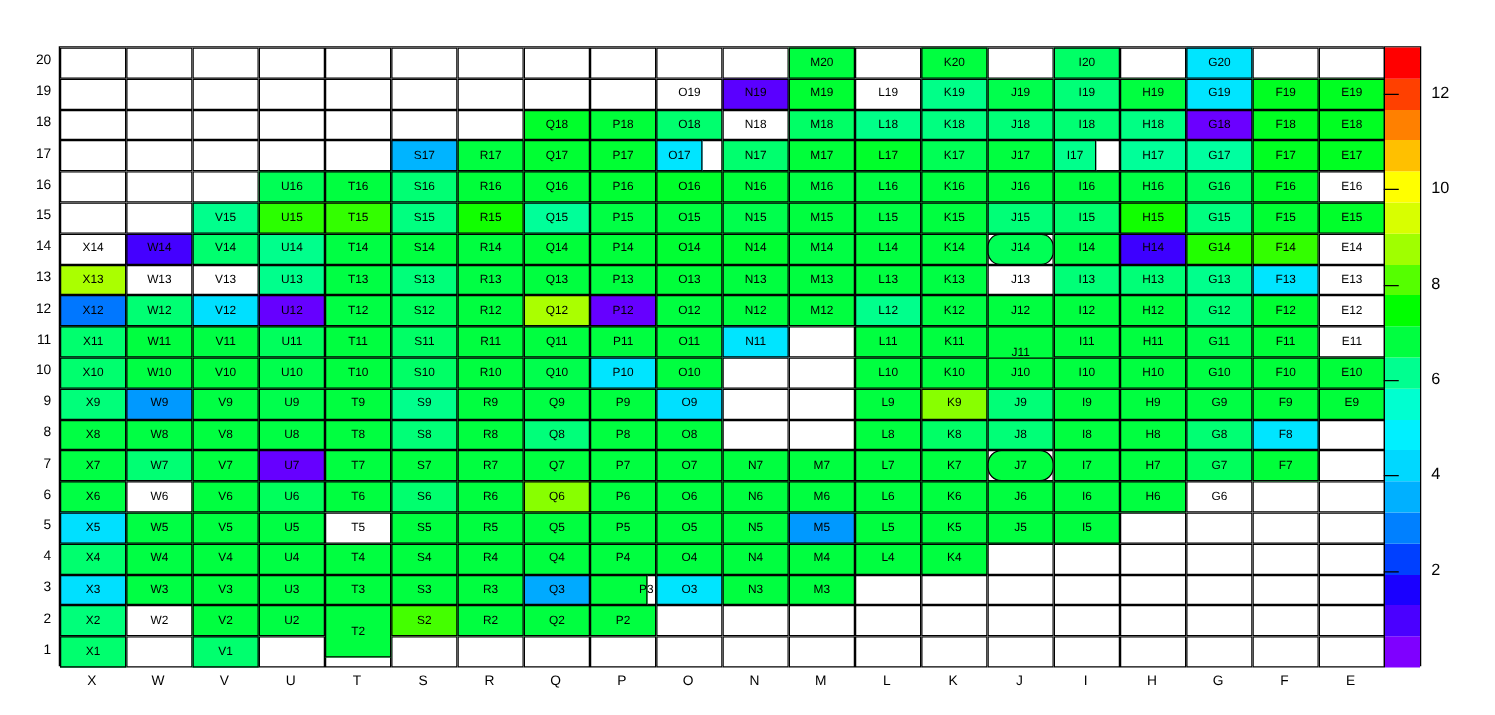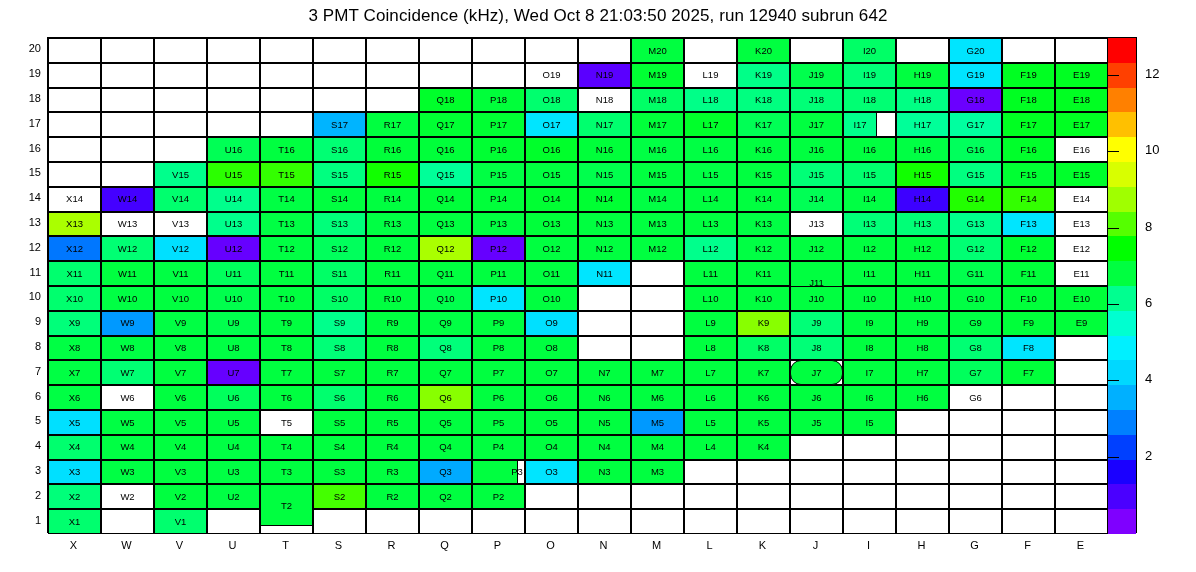--- a/index.html
+++ b/index.html
@@ -43,21 +43,20 @@
   }
   .cbtlabel{
     position:absolute;left:1145px;font-size:13px;
   }
 </style>
 </head>
 <body>
 
 <div id="root">
 
-  <div id="title">3 PMT Coincidence (kHz), Wed Oct  8 21:03:50 2025, run 12940 subrun 642</div>
 
   <div id="plot" style="width: 1060px; height: 496px;">
       <div class="cell" style="left: 0px; top: 471.2px; width: 53px; height: 24.8px; background: rgb(255, 255, 255);"></div>
       <div class="cell" style="left: 53px; top: 471.2px; width: 53px; height: 24.8px; background: rgb(255, 255, 255);"></div>
       <div class="cell" style="left: 106px; top: 471.2px; width: 53px; height: 24.8px; background: rgb(255, 255, 255);"></div>
       <div class="cell" style="left: 159px; top: 471.2px; width: 53px; height: 24.8px; background: rgb(255, 255, 255);"></div>
       <div class="cell" style="left: 212px; top: 471.2px; width: 53px; height: 24.8px; background: rgb(255, 255, 255);"></div>
       <div class="cell" style="left: 265px; top: 471.2px; width: 53px; height: 24.8px; background: rgb(255, 255, 255);"></div>
       <div class="cell" style="left: 318px; top: 471.2px; width: 53px; height: 24.8px; background: rgb(255, 255, 255);"></div>
       <div class="cell" style="left: 371px; top: 471.2px; width: 53px; height: 24.8px; background: rgb(255, 255, 255);"></div>
@@ -478,21 +477,21 @@
       <div class="cell" style="left: 742px; top: 49.6px; width: 53px; height: 24.8px; background: rgb(0, 255, 119);">J18</div>
       <div class="cell" style="left: 795px; top: 49.6px; width: 53px; height: 24.8px; background: rgb(0, 255, 115);">I18</div>
       <div class="cell" style="left: 848px; top: 49.6px; width: 53px; height: 24.8px; background: rgb(0, 255, 132);">H18</div>
       <div class="cell" style="left: 901px; top: 49.6px; width: 53px; height: 24.8px; background: rgb(107, 0, 255);">G18</div>
       <div class="cell" style="left: 954px; top: 49.6px; width: 53px; height: 24.8px; background: rgb(0, 255, 34);">F18</div>
       <div class="cell" style="left: 1007px; top: 49.6px; width: 53px; height: 24.8px; background: rgb(0, 255, 34);">E18</div>
       <div class="cell" style="left: 265px; top: 74.4px; width: 53px; height: 24.8px; background: rgb(0, 180, 255);">S17</div>
       <div class="cell" style="left: 318px; top: 74.4px; width: 53px; height: 24.8px; background: rgb(0, 255, 64);">R17</div>
       <div class="cell" style="left: 371px; top: 74.4px; width: 53px; height: 24.8px; background: rgb(0, 255, 51);">Q17</div>
       <div class="cell" style="left: 424px; top: 74.4px; width: 53px; height: 24.8px; background: rgb(0, 255, 51);">P17</div>
-      <div class="cell" style="left: 477px; top: 74.4px; width: 53px; height: 24.8px; background: rgb(0, 229, 255);">O17</div>
+      <div class="cell" style="left: 477px; top: 74.4px; width: 37px; height: 24.8px; background: rgb(0, 229, 255);">O17</div>
       <div class="cell" style="left: 530px; top: 74.4px; width: 53px; height: 24.8px; background: rgb(0, 255, 110);">N17</div>
       <div class="cell" style="left: 583px; top: 74.4px; width: 53px; height: 24.8px; background: rgb(0, 255, 58);">M17</div>
       <div class="cell" style="left: 636px; top: 74.4px; width: 53px; height: 24.8px; background: rgb(0, 255, 43);">L17</div>
       <div class="cell" style="left: 689px; top: 74.4px; width: 53px; height: 24.8px; background: rgb(0, 255, 85);">K17</div>
       <div class="cell" style="left: 742px; top: 74.4px; width: 53px; height: 24.8px; background: rgb(0, 255, 64);">J17</div>
       <div class="cell" style="left: 795px; top: 74.4px; width: 34px; height: 24.8px; background: rgb(0, 255, 140);">I17</div>
       <div class="cell" style="left: 848px; top: 74.4px; width: 53px; height: 24.8px; background: rgb(0, 255, 153);">H17</div>
       <div class="cell" style="left: 901px; top: 74.4px; width: 53px; height: 24.8px; background: rgb(0, 255, 160);">G17</div>
       <div class="cell" style="left: 954px; top: 74.4px; width: 53px; height: 24.8px; background: rgb(0, 255, 34);">F17</div>
       <div class="cell" style="left: 1007px; top: 74.4px; width: 53px; height: 24.8px; background: rgb(0, 255, 34);">E17</div>
@@ -538,21 +537,21 @@
       <div class="cell" style="left: 212px; top: 148.8px; width: 53px; height: 24.8px; background: rgb(0, 255, 68);">T14</div>
       <div class="cell" style="left: 265px; top: 148.8px; width: 53px; height: 24.8px; background: rgb(0, 255, 64);">S14</div>
       <div class="cell" style="left: 318px; top: 148.8px; width: 53px; height: 24.8px; background: rgb(0, 255, 64);">R14</div>
       <div class="cell" style="left: 371px; top: 148.8px; width: 53px; height: 24.8px; background: rgb(0, 255, 58);">Q14</div>
       <div class="cell" style="left: 424px; top: 148.8px; width: 53px; height: 24.8px; background: rgb(0, 255, 58);">P14</div>
       <div class="cell" style="left: 477px; top: 148.8px; width: 53px; height: 24.8px; background: rgb(0, 255, 51);">O14</div>
       <div class="cell" style="left: 530px; top: 148.8px; width: 53px; height: 24.8px; background: rgb(0, 255, 51);">N14</div>
       <div class="cell" style="left: 583px; top: 148.8px; width: 53px; height: 24.8px; background: rgb(0, 255, 68);">M14</div>
       <div class="cell" style="left: 636px; top: 148.8px; width: 53px; height: 24.8px; background: rgb(0, 255, 64);">L14</div>
       <div class="cell" style="left: 689px; top: 148.8px; width: 53px; height: 24.8px; background: rgb(0, 255, 64);">K14</div>
-      <div class="cell" style="left: 742px; top: 148.8px; width: 53px; height: 24.8px; background: rgb(0, 255, 85);">J14</div>
+      <div class="cell" style="left: 742px; top: 148.8px; width: 53px; height: 24.8px; background: rgb(0, 255, 85); border-radius: 10px;">J14</div>
       <div class="cell" style="left: 795px; top: 148.8px; width: 53px; height: 24.8px; background: rgb(0, 255, 68);">I14</div>
       <div class="cell" style="left: 848px; top: 148.8px; width: 53px; height: 24.8px; background: rgb(61, 0, 255);">H14</div>
       <div class="cell" style="left: 901px; top: 148.8px; width: 53px; height: 24.8px; background: rgb(34, 255, 0);">G14</div>
       <div class="cell" style="left: 954px; top: 148.8px; width: 53px; height: 24.8px; background: rgb(51, 255, 0);">F14</div>
       <div class="cell" style="left: 1007px; top: 148.8px; width: 53px; height: 24.8px; background: rgb(255, 255, 255);">E14</div>
       <div class="cell" style="left: 0px; top: 173.6px; width: 53px; height: 24.8px; background: rgb(170, 255, 0);">X13</div>
       <div class="cell" style="left: 53px; top: 173.6px; width: 53px; height: 24.8px; background: rgb(255, 255, 255);">W13</div>
       <div class="cell" style="left: 106px; top: 173.6px; width: 53px; height: 24.8px; background: rgb(255, 255, 255);">V13</div>
       <div class="cell" style="left: 159px; top: 173.6px; width: 53px; height: 24.8px; background: rgb(0, 255, 140);">U13</div>
       <div class="cell" style="left: 212px; top: 173.6px; width: 53px; height: 24.8px; background: rgb(0, 255, 68);">T13</div>

